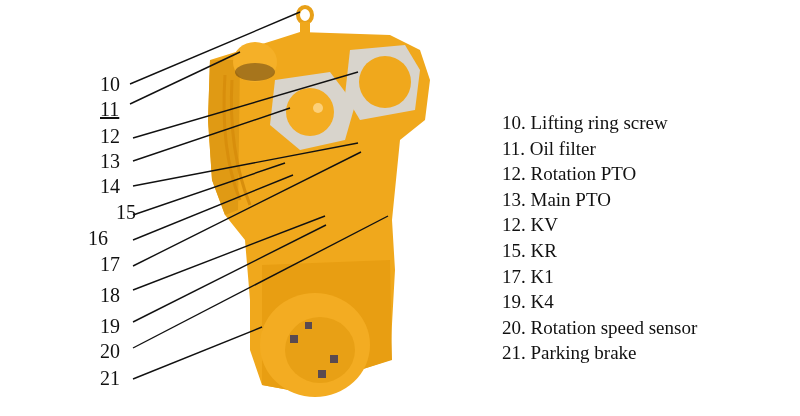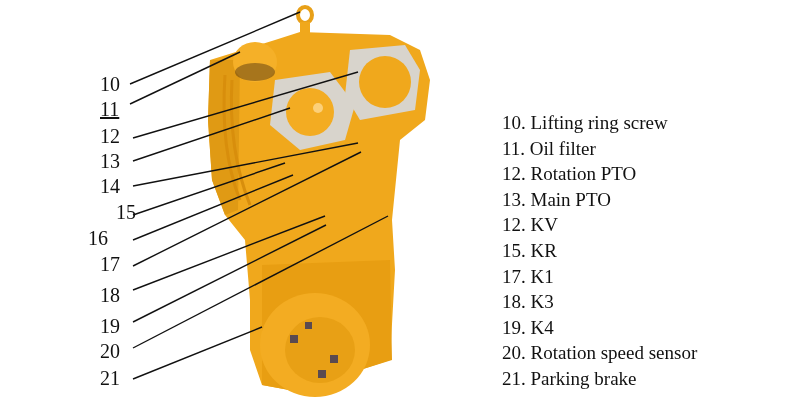--- a/index.html
+++ b/index.html
@@ -75,18 +75,17 @@
   <span class="num" style="left:100px;top:368px;">21</span>
 
   <div class="legend">
     <div class="legend-item"><span>10.</span> <span>Lifting ring screw</span></div>
     <div class="legend-item"><span>11.</span> <span>Oil filter</span></div>
     <div class="legend-item"><span>12.</span> <span>Rotation PTO</span></div>
     <div class="legend-item"><span>13.</span> <span>Main PTO</span></div>
     <div class="legend-item"><span>12.</span> <span>KV</span></div>
     <div class="legend-item"><span>15.</span> <span>KR</span></div>
     <div class="legend-item"><span>17.</span> <span>K1</span></div>
-    <div class="legend-item"><span>18.</span> <span>K3</span></div>
     <div class="legend-item"><span>19.</span> <span>K4</span></div>
     <div class="legend-item"><span>20.</span> <span>Rotation speed sensor</span></div>
     <div class="legend-item"><span>21.</span> <span>Parking brake</span></div>
   </div>
 </div>
 
 </body></html>

